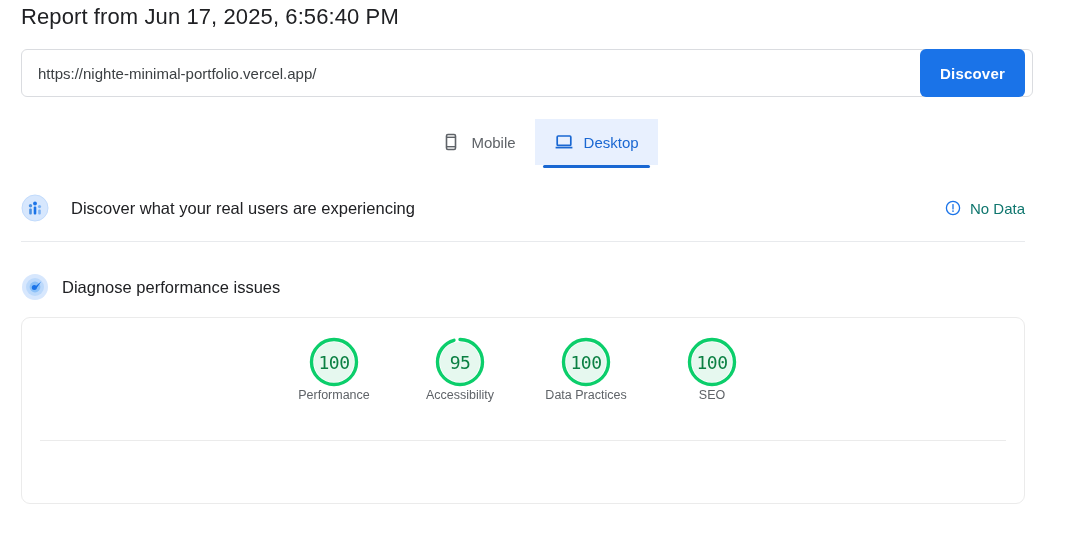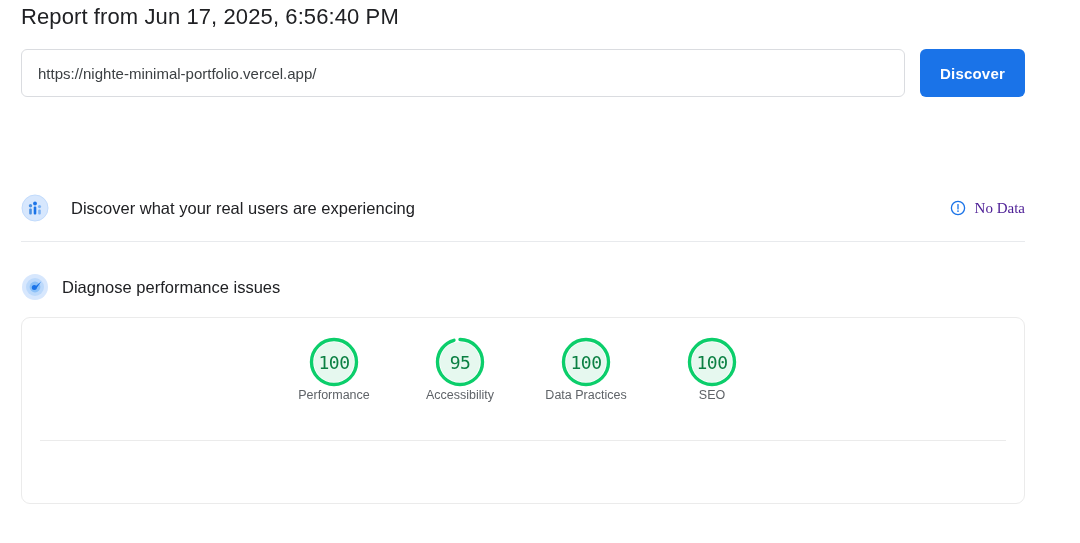--- a/index.html
+++ b/index.html
@@ -40,21 +40,21 @@
     position: absolute;
     left: 21px;
     top: 49px;
     width: 1004px;
     height: 50px;
   }
   .url-input {
     position: absolute;
     left: 0;
     top: 0;
-    width: 884px;
+    width: 1012px;
     height: 48px;
     box-sizing: border-box;
     border: 1px solid #dadce0;
     border-radius: 6px;
     background: #ffffff;
     font-family: "Liberation Sans", sans-serif;
     font-size: 15px;
     color: #3c4043;
     padding: 1px 16px;
     outline: none;
@@ -149,25 +149,24 @@
     font-size: 16.5px;
     color: #202124;
     white-space: nowrap;
   }
   .spacer { flex: 1 1 auto; }
 
   .nodata {
     display: flex;
     align-items: center;
     gap: 9px;
-    color: #4c1d95;
+    color: #0f766e;
     font-size: 15px;
     cursor: pointer;
     white-space: nowrap;
-    font-family: Liberation Serif, serif;
   }
   .nodata .ico {
     display: inline-flex;
     width: 16px;
     height: 16px;
   }
 
   .hr {
     position: absolute;
     left: 21px;
@@ -246,20 +245,42 @@
 
 <div class="page">
 
   <div class="report-title">Report from Jun 17, 2025, 6:56:40 PM</div>
 
   <div class="url-row">
     <input class="url-input" type="text" value="https://nighte-minimal-portfolio.vercel.app/" style="">
     <button class="analyze-button">Discover</button>
   </div>
 
+  <div class="tabs">
+    <button class="tab">
+      <span class="ico">
+        <svg width="20" height="20" viewBox="0 0 20 20">
+          <rect x="5.5" y="2.5" width="9" height="15" rx="1.4" fill="none" stroke="#5f6368" stroke-width="1.6"></rect>
+          <line x1="5.5" y1="5.3" x2="14.5" y2="5.3" stroke="#5f6368" stroke-width="1.4"></line>
+          <line x1="5.5" y1="14.7" x2="14.5" y2="14.7" stroke="#5f6368" stroke-width="1.4"></line>
+        </svg>
+      </span>
+      <span>Mobile</span>
+    </button>
+
+    <button class="tab active">
+      <span class="ico">
+        <svg width="20" height="20" viewBox="0 0 20 20">
+          <rect x="3.2" y="4" width="13.6" height="9.4" rx="1" fill="none" stroke="#1967d2" stroke-width="1.7"></rect>
+          <line x1="1.6" y1="15.6" x2="18.4" y2="15.6" stroke="#1967d2" stroke-width="1.7"></line>
+        </svg>
+      </span>
+      <span>Desktop</span>
+    </button>
+  </div>
 
   <div class="section-row" id="discover-row">
     <span class="section-icon">
       <svg width="28" height="28" viewBox="0 0 28 28">
         <circle cx="14" cy="14" r="13" fill="#d7e7fd"></circle>
         <circle cx="14" cy="14" r="13" fill="none" stroke="#c2dbfc" stroke-width="1"></circle>
         <rect x="8.2" y="14.5" width="2.6" height="6" rx="1" fill="#4a90e2"></rect>
         <rect x="12.7" y="12.4" width="2.6" height="8.1" rx="1" fill="#1a73e8"></rect>
         <rect x="17.2" y="15.6" width="2.6" height="4.9" rx="1" fill="#7eb3f3"></rect>
         <circle cx="9.5" cy="11.7" r="1.7" fill="#4a90e2"></circle>

